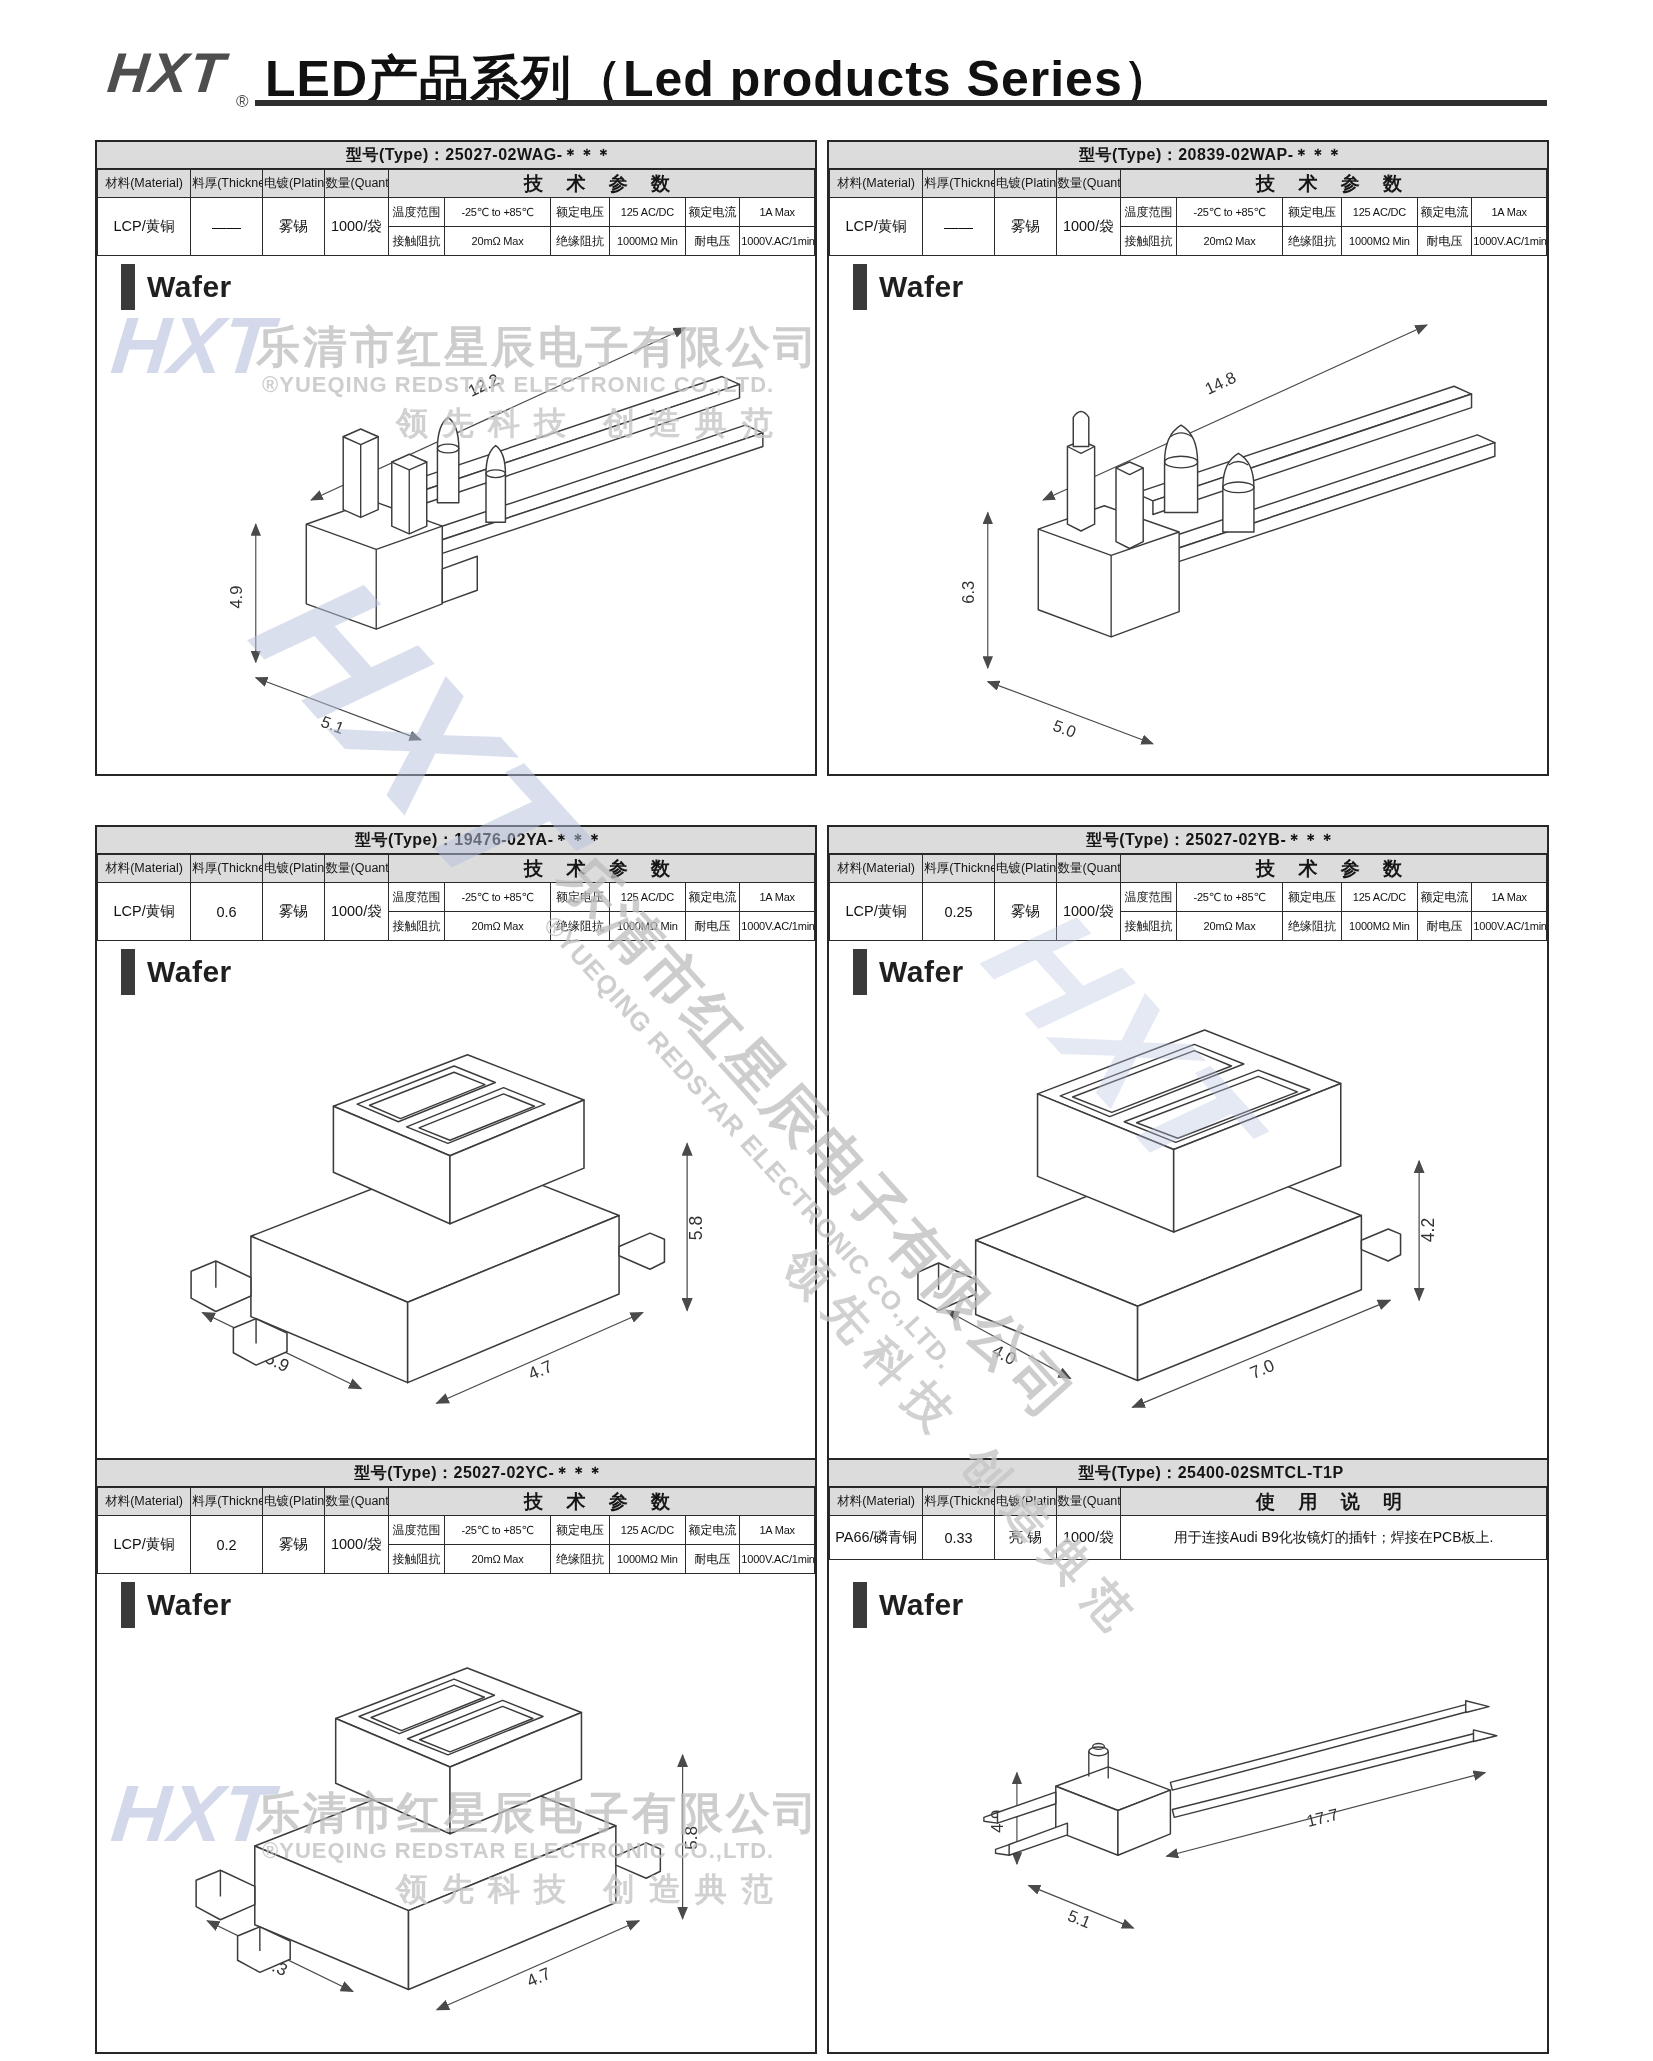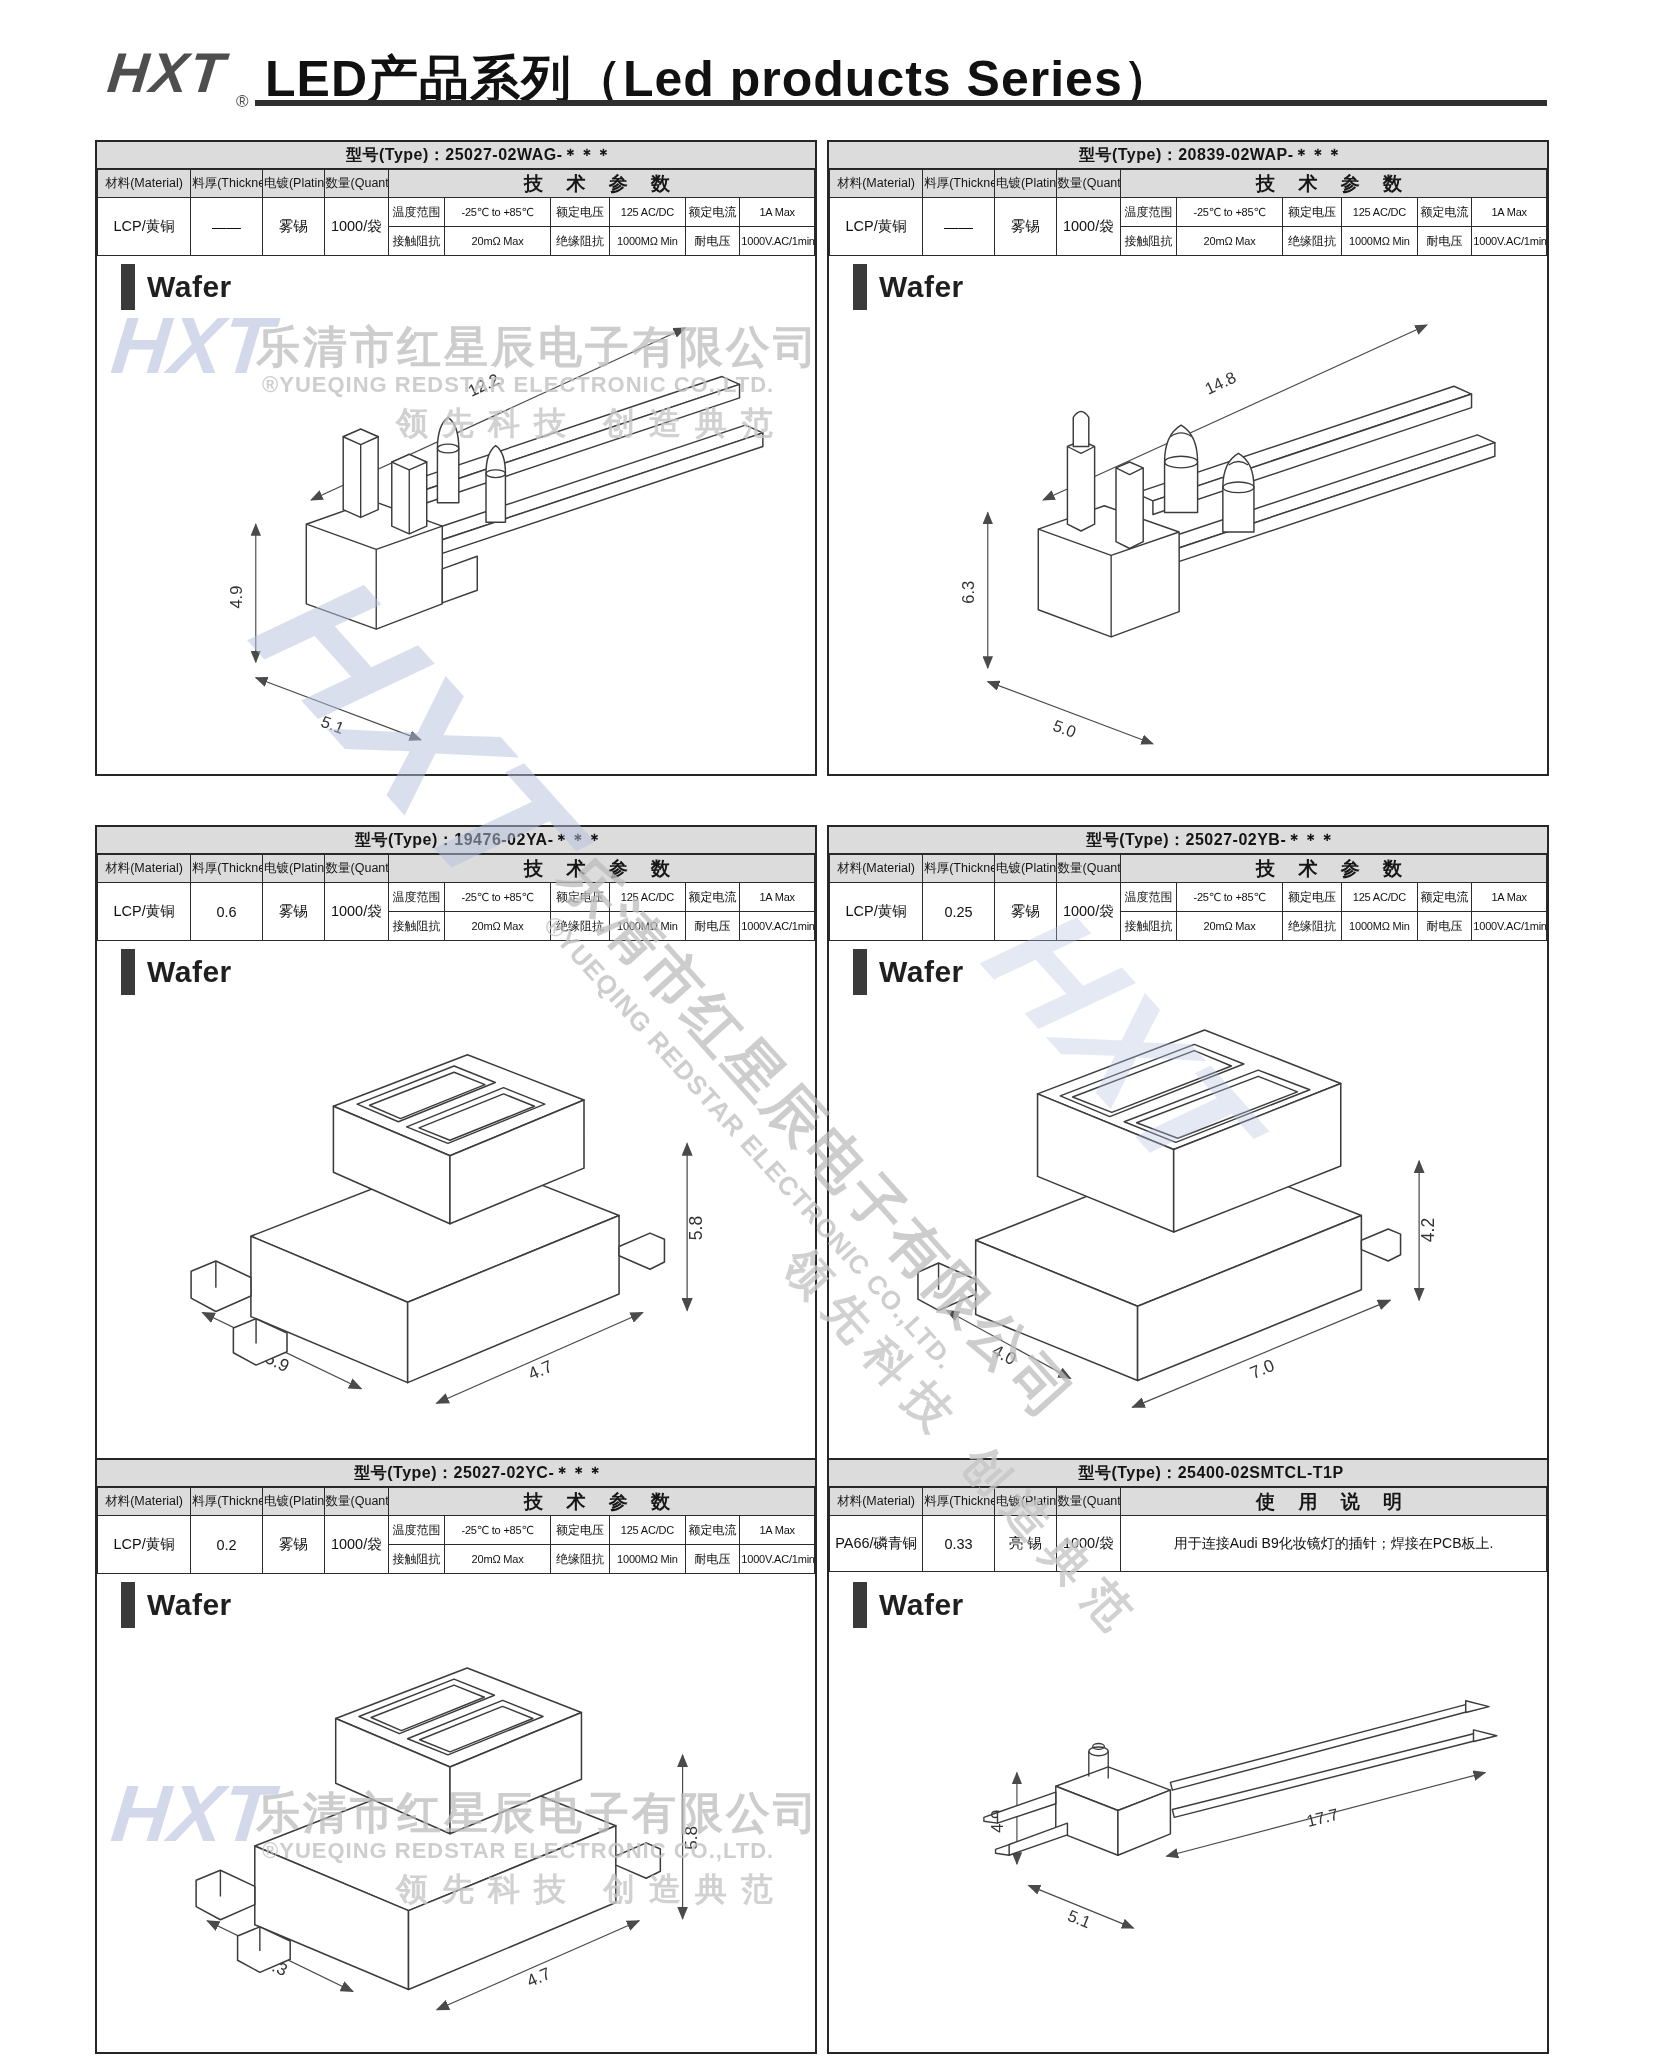--- a/index.html
+++ b/index.html
@@ -506,21 +506,21 @@
           <col style="width:59.4%">
         </colgroup>
       <tbody>
           <tr>
         <td class="h">材料(Material)</td>
         <td class="h">料厚(Thickness)</td>
         <td class="h">电镀(Plating)</td>
         <td class="h">数量(Quantity)</td>
         <td class="h tp">使 用 说 明</td>
       </tr>
-      <tr style="height:56px;">
+      <tr style="height:44px;">
         <td class="v">PA66/磷青铜</td>
         <td class="v">0.33</td>
         <td class="v">亮 锡</td>
         <td class="v">1000/袋</td>
         <td class="v use">用于连接Audi B9化妆镜灯的插针；焊接在PCB板上.</td>
       </tr>
     </tbody>
       </table>
     <div class="wafer">
       <span class="bar"></span>

